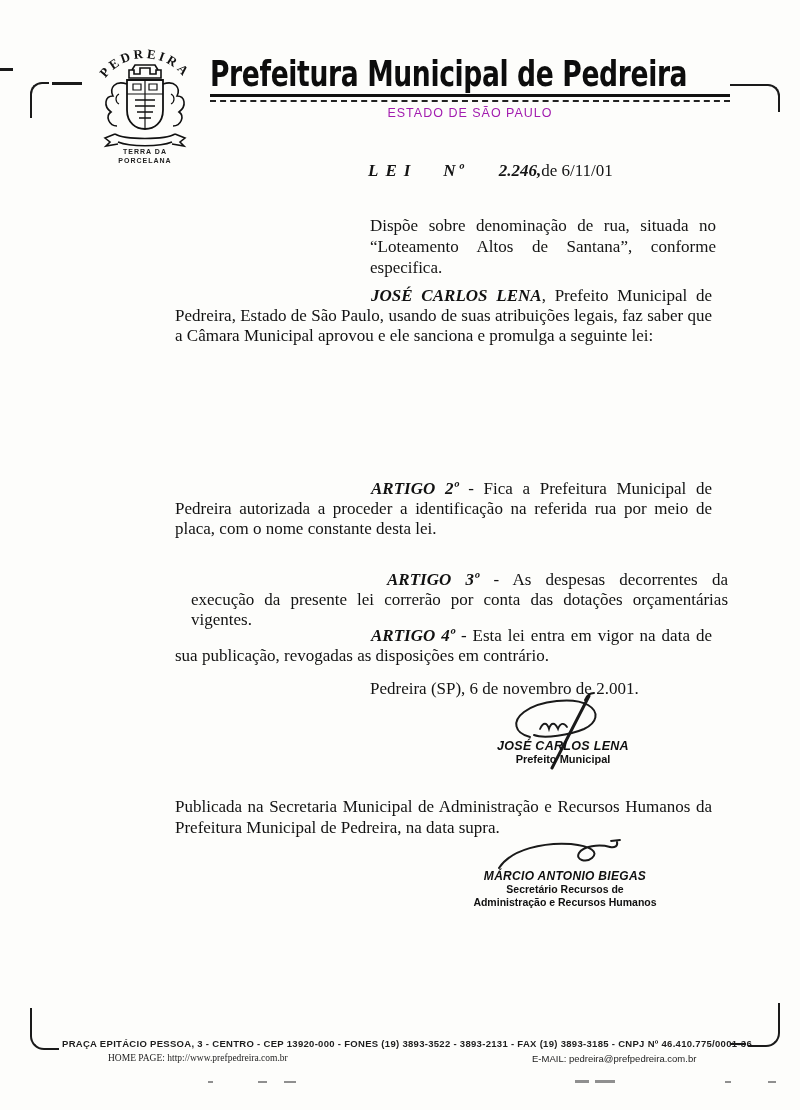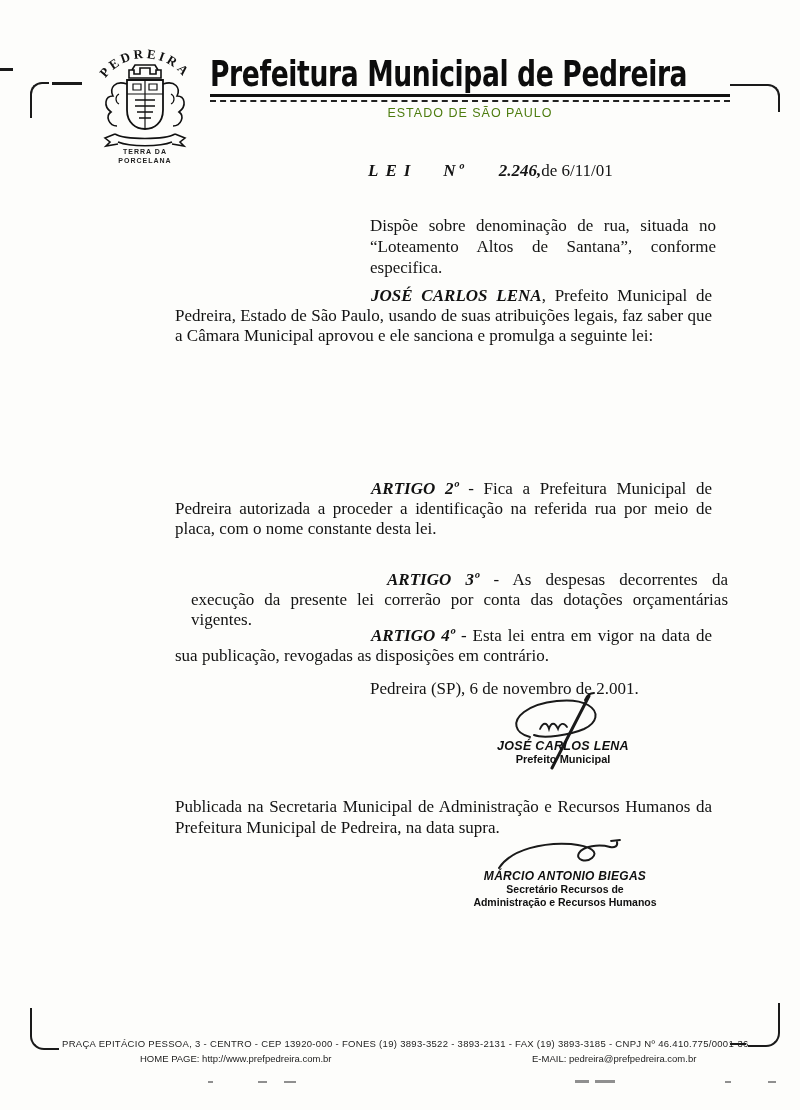--- a/index.html
+++ b/index.html
@@ -26,21 +26,21 @@
   .title{
     position:absolute;left:210px;top:54px;
     font-family:"DejaVu Sans",sans-serif;font-weight:bold;font-size:35px;
     letter-spacing:-0.5px;white-space:nowrap;color:#0d0d0d;
     transform:scaleX(0.76);transform-origin:0 0;
   }
   .title-rule{position:absolute;left:210px;top:94px;width:520px;height:3px;background:#111;}
   .title-rule-dashed{position:absolute;left:210px;top:100px;width:520px;border-top:2px dashed #222;}
   .subtitle{
     position:absolute;left:210px;top:106px;width:520px;text-align:center;
-    font-family:"Liberation Sans",sans-serif;font-size:12.5px;letter-spacing:1px;color:#4d7c0f;
+    font-family:"Liberation Sans",sans-serif;font-size:12.5px;letter-spacing:1px;color:#a21caf;
   }
   
   .lei-line{position:absolute;left:368px;top:161px;font-size:17px;white-space:nowrap;}
   .lei-line .bi{font-weight:bold;font-style:italic;}
   .lei-label{letter-spacing:7px;margin-right:26px;}
   .lei-no{letter-spacing:3px;margin-right:32px;}
   .lei-num{}
   
   .para{position:absolute;left:175px;width:537px;font-size:17px;line-height:20px;text-align:justify;color:#121212;}
   .indent{text-indent:196px;}
@@ -52,23 +52,23 @@
   .sig1-svg{left:500px;top:691px;}
   .sig2-svg{left:493px;top:838px;}
   .sig-block{position:absolute;text-align:center;font-family:"Liberation Sans",sans-serif;color:#101010;}
   .sig1-block{left:468px;top:739px;width:190px;}
   .sig2-block{left:440px;top:869px;width:250px;}
   .sig-name{font-weight:bold;font-style:italic;font-size:12.5px;letter-spacing:.3px;}
   .sig-role{font-weight:bold;font-size:11px;line-height:13px;}
   
   .footer-line1{
     position:absolute;left:62px;top:1038px;white-space:nowrap;
-    font-family:"Liberation Sans",sans-serif;font-size:9.5px;letter-spacing:.3px;color:#1c1c1c;
+    font-family:"Liberation Sans",sans-serif;font-size:9.5px;letter-spacing:.3px;color:#1c1c1c;font-weight:bold;
   }
-  .footer-line2a{position:absolute;left:108px;top:1053px;font-family:Liberation Sans, sans-serif;font-size:9.5px;color:#1c1c1c;margin-left:32px;}
+  .footer-line2a{position:absolute;left:108px;top:1053px;font-family:Liberation Serif, serif;font-size:9.5px;color:#1c1c1c;}
   .footer-line2b{position:absolute;left:532px;top:1053px;font-family:"Liberation Sans",sans-serif;font-size:9.5px;color:#1c1c1c;}
   
   .art{position:absolute;height:2px;background:#8f8f8f;}
 </style>
 </head>
 <body>
 
 <div class="page">
 
   <div class="bracket br-tl"></div>

